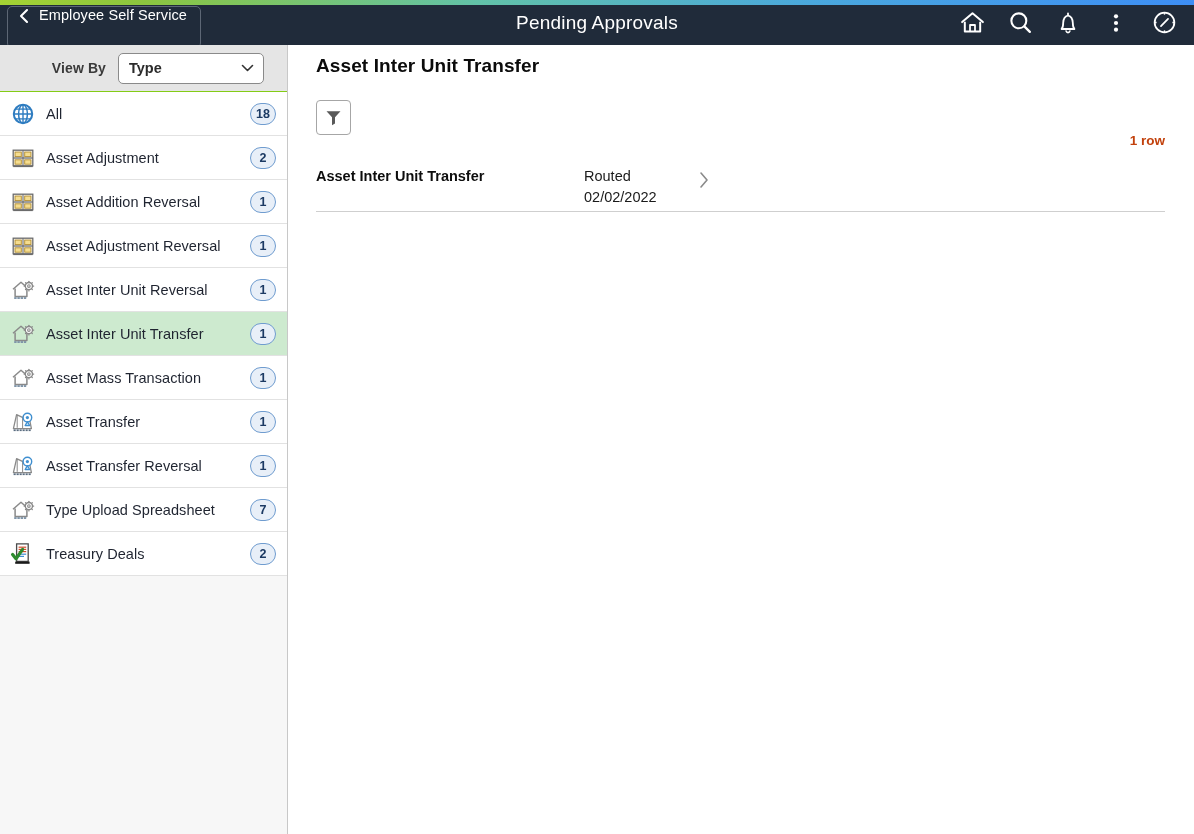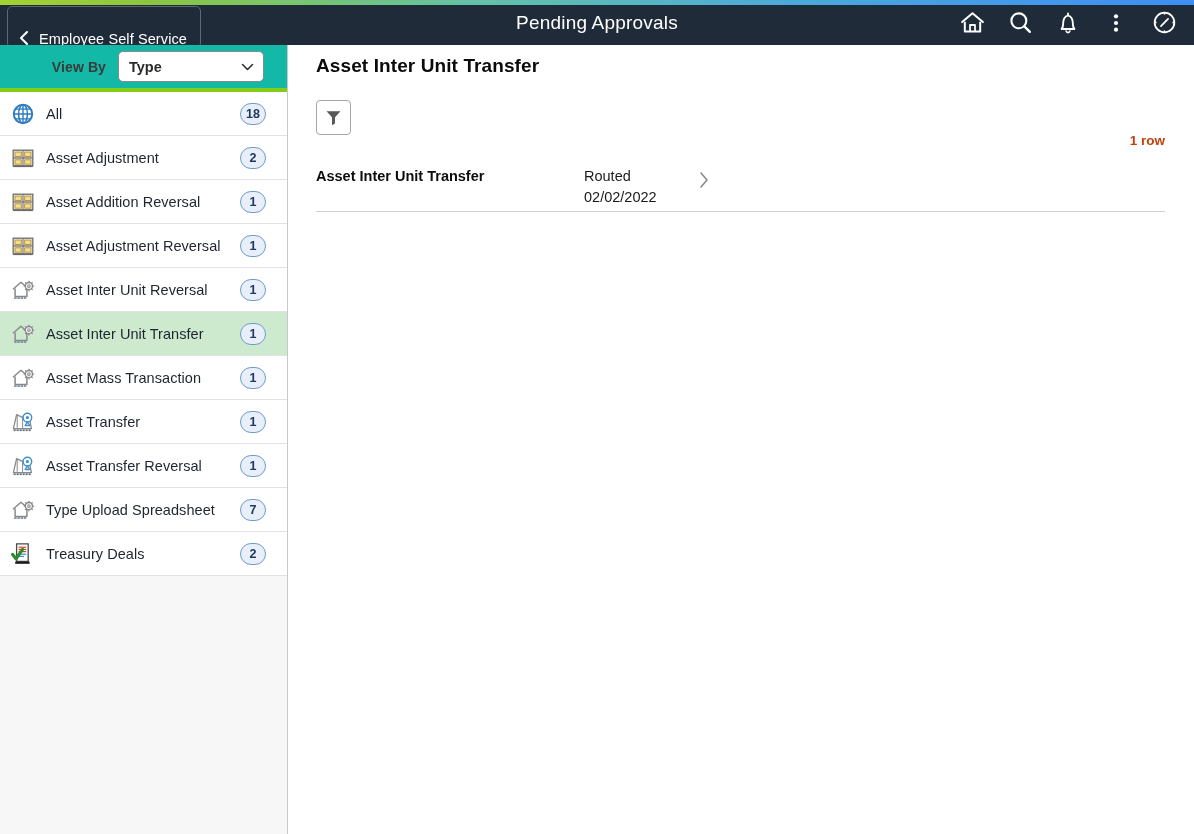--- a/index.html
+++ b/index.html
@@ -26,21 +26,21 @@
     position: absolute; top: 0; left: 0;
     width: 1194px; height: 45px;
     background: #1f2937;
     background: #202b3a;
   }
   .back-btn {
     position: absolute; left: 7px; top: 6px;
     height: 42px; min-width: 182px;
     border: 1px solid #5d6775;
     border-radius: 5px;
-    display: flex; align-items: flex-end;
+    display: flex; align-items: flex-start;
     padding: 0 13px 0 9px;
     cursor: pointer;
     background: transparent;
   }
   .back-chevron { width: 14px; height: 18px; margin-right: 8px; flex: 0 0 auto; display:block; }
   .back-label {
     color: #ffffff; font-size: 14.5px; letter-spacing: .1px;
     white-space: nowrap;
   }
   .header-title {
@@ -62,22 +62,22 @@
 
   
   .sidebar {
     position: absolute; left: 0; top: 45px;
     width: 288px; height: 789px;
     background: #f7f7f7;
     border-right: 1px solid #c8c8c8;
   }
   .viewby-bar {
     height: 47px; width: 287px;
-    background: #14b8a6;
-    border-bottom: 4px solid #84cc16;
+    background: #e5e5e5;
+    border-bottom: 1px solid #84cc16;
     display: flex; align-items: center; justify-content: flex-end;
     padding-right: 23px;
   }
   .viewby-label {
     font-size: 14px; color: #3a3a3a; font-weight: bold;
     margin-right: 12px; letter-spacing: .1px;
   }
   .viewby-select {
     position: relative;
     width: 146px; height: 31px;
@@ -112,21 +112,21 @@
   .nav-icon svg { display: block; }
   .nav-label {
     flex: 1 1 auto;
     font-size: 14.5px; color: #1f2430;
     letter-spacing: .05px;
     white-space: nowrap; overflow: hidden;
   }
   .nav-badge {
     flex: 0 0 auto;
     min-width: 26px; height: 22px;
-    margin-right: 21px;
+    margin-right: 11px;
     padding: 0 5px;
     border: 1px solid #6f9ccf;
     border-radius: 11px;
     background: #e8eff8;
     color: #1c3a63; font-size: 12.5px; font-weight: bold;
     display: flex; align-items: center; justify-content: center;
   }
   .sidebar-filler { background: #f7f7f7; width: 287px; flex: 1 1 auto; }
 
   

